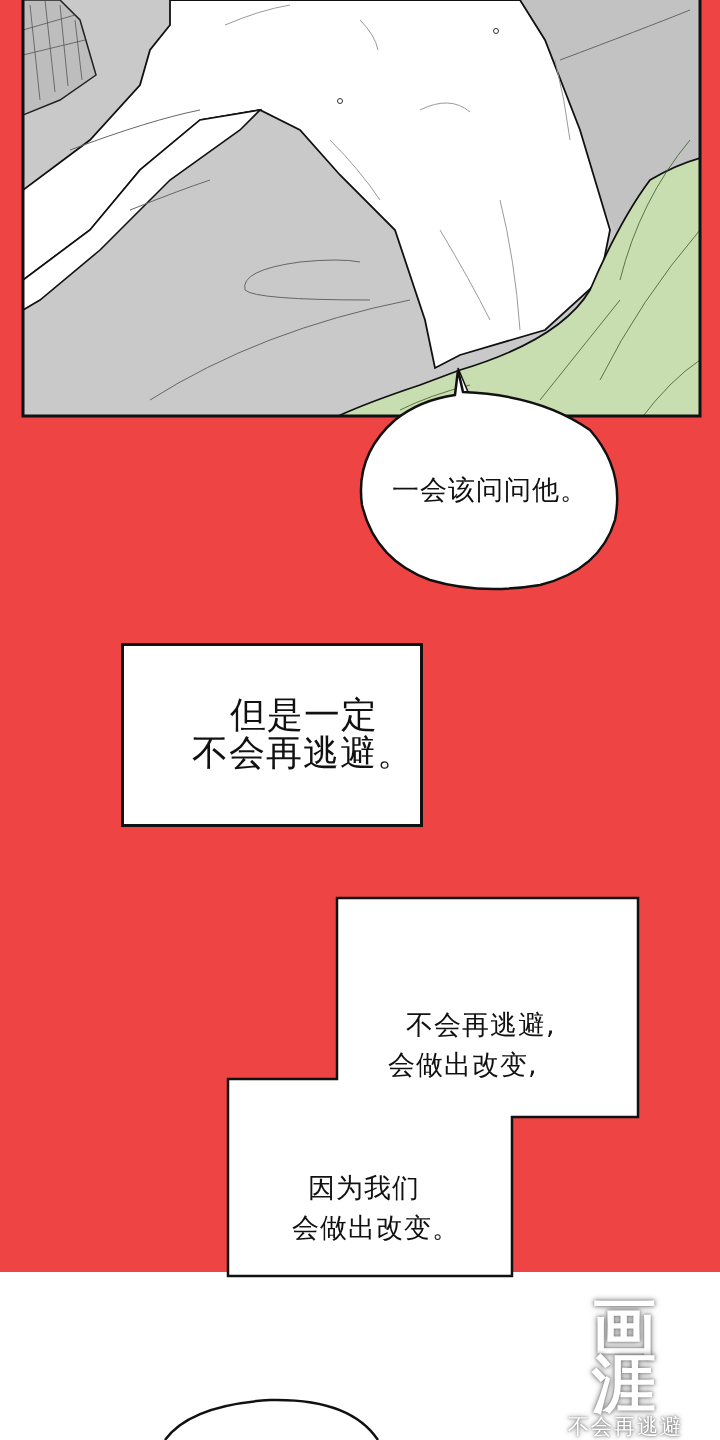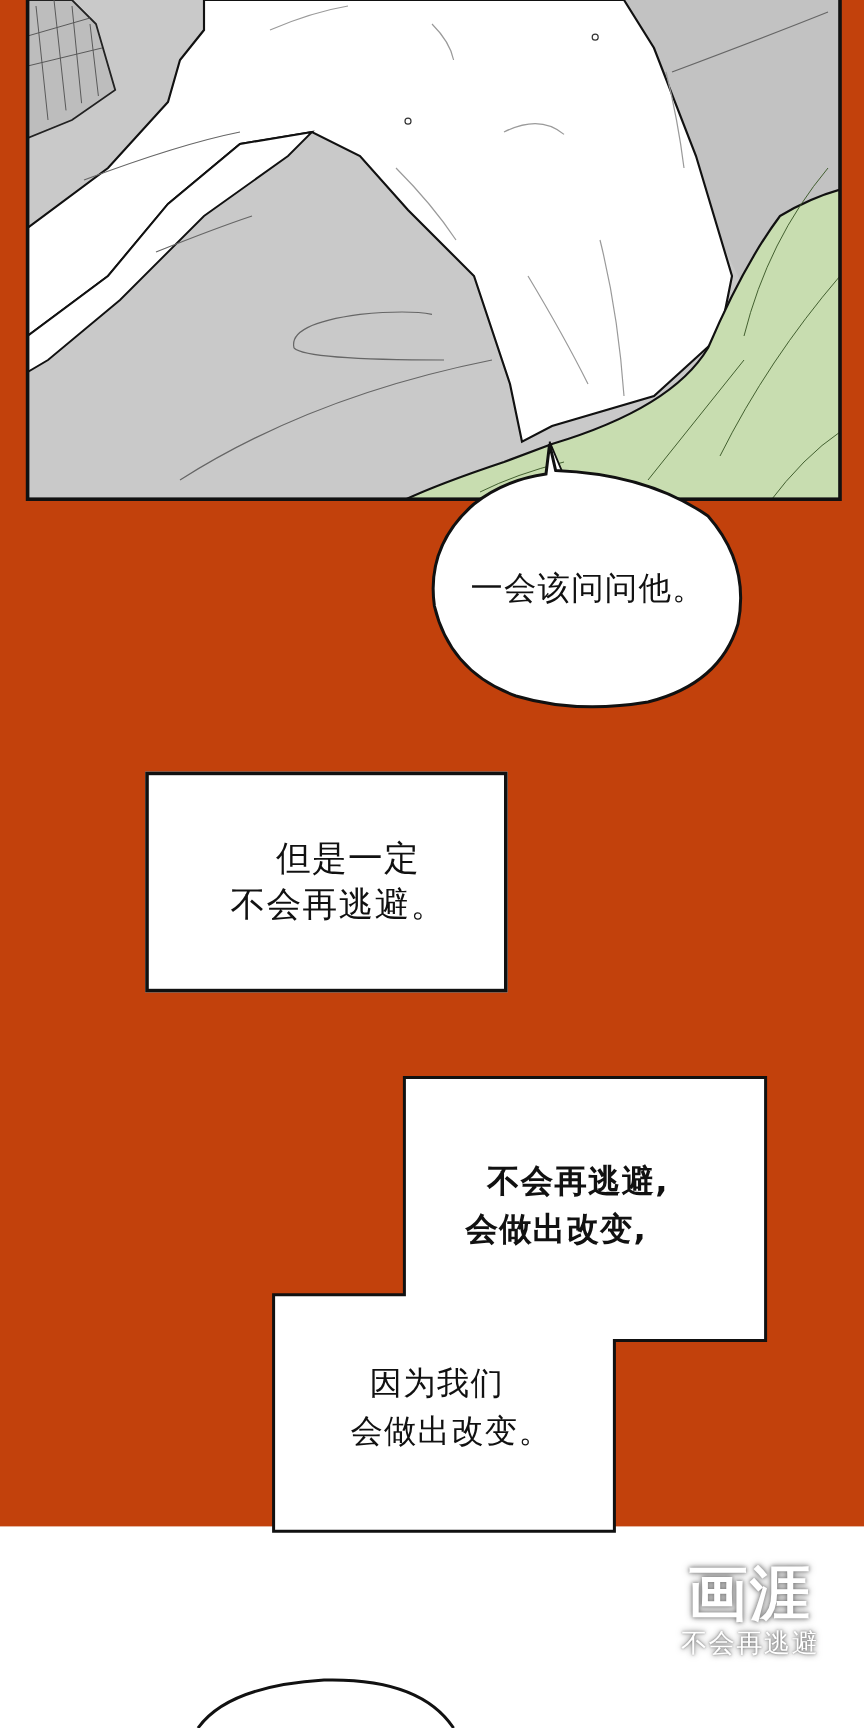--- a/index.html
+++ b/index.html
@@ -1,35 +1,35 @@
 <!DOCTYPE html>
 <html><head>
 <meta charset="utf-8">
 <style>
   html, body { margin:0; padding:0; background:#ffffff; }
   body { width:720px; height:1440px; position:relative; overflow:hidden;
          font-family:"DejaVu Sans","Liberation Sans",sans-serif; }
-  .page { position:absolute; left:0; top:0; width:720px; height:1272px; background:#c2410c; }
+  .page { position:absolute; left:0; top:0; width:720px; height:1272px; background:#ef4444; }
   .panel-art { position:absolute; left:0; top:0; width:720px; height:420px; }
   .bubble-text { position:absolute; left:362px; top:472px; width:256px; text-align:center;
                  font-size:27px; color:#111; letter-spacing:1px; white-space:nowrap; }
   .caption-box { position:absolute; left:121px; top:643px; width:302px; height:184px;
                  border:3px solid #111; box-sizing:border-box; background:#fff; }
-  .caption-text { position:absolute; font-size:29px; color:#111; line-height:38px;
+  .caption-text { position:absolute; font-size:36px; color:#111; line-height:38px;
                   white-space:nowrap; letter-spacing:1px; }
   .caption-text .l1 { display:block; padding-left:38px; }
   .caption-text .l2 { display:block; }
-  .step-text1 { position:absolute; left:388px; top:965px; font-size:27px; color:#111; line-height:40px;
-                white-space:nowrap; letter-spacing:1px;font-weight:bold; }
+  .step-text1 { position:absolute; left:388px; top:1005px; font-size:27px; color:#111; line-height:40px;
+                white-space:nowrap; letter-spacing:1px; }
   .step-text1 .l1 { display:block; padding-left:18px; }
-  .step-text2 { position:absolute; left:292px; top:1134px; font-size:27px; color:#111; line-height:40px;
+  .step-text2 { position:absolute; left:292px; top:1168px; font-size:27px; color:#111; line-height:40px;
                 white-space:nowrap; letter-spacing:1px; }
   .step-text2 .l1 { display:block; padding-left:16px; }
   .watermark { position:absolute; left:560px; top:1300px; width:130px; text-align:center; }
-  .wm-logo { font-size:50px; font-weight:bold; color:#ffffff; letter-spacing:2px; line-height:56px;
+  .wm-logo { font-size:64px; font-weight:bold; color:#ffffff; letter-spacing:2px; line-height:56px;
              text-shadow:0 0 6px #777, 0 0 3px #888; }
   .wm-sub { font-size:22px; color:#ffffff; line-height:30px; letter-spacing:1px;
             text-shadow:0 0 5px #666, 0 0 2px #777; }
   .bottom-bubble { position:absolute; left:0; top:0; width:720px; height:1440px; }
 </style>
 </head>
 <body>
 
 <div class="page">
 

